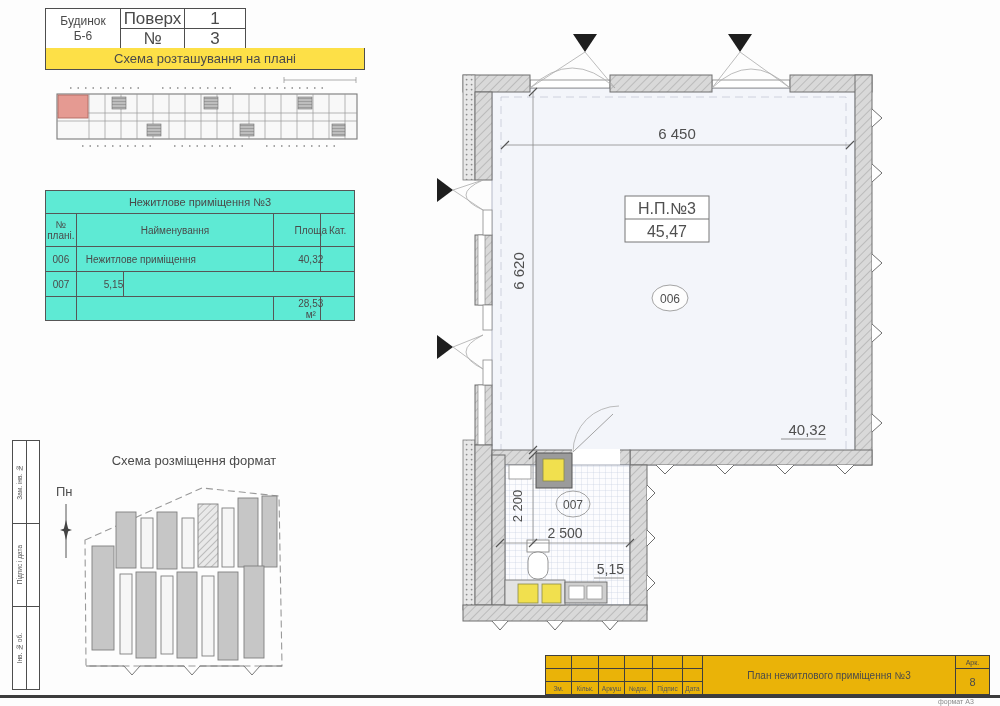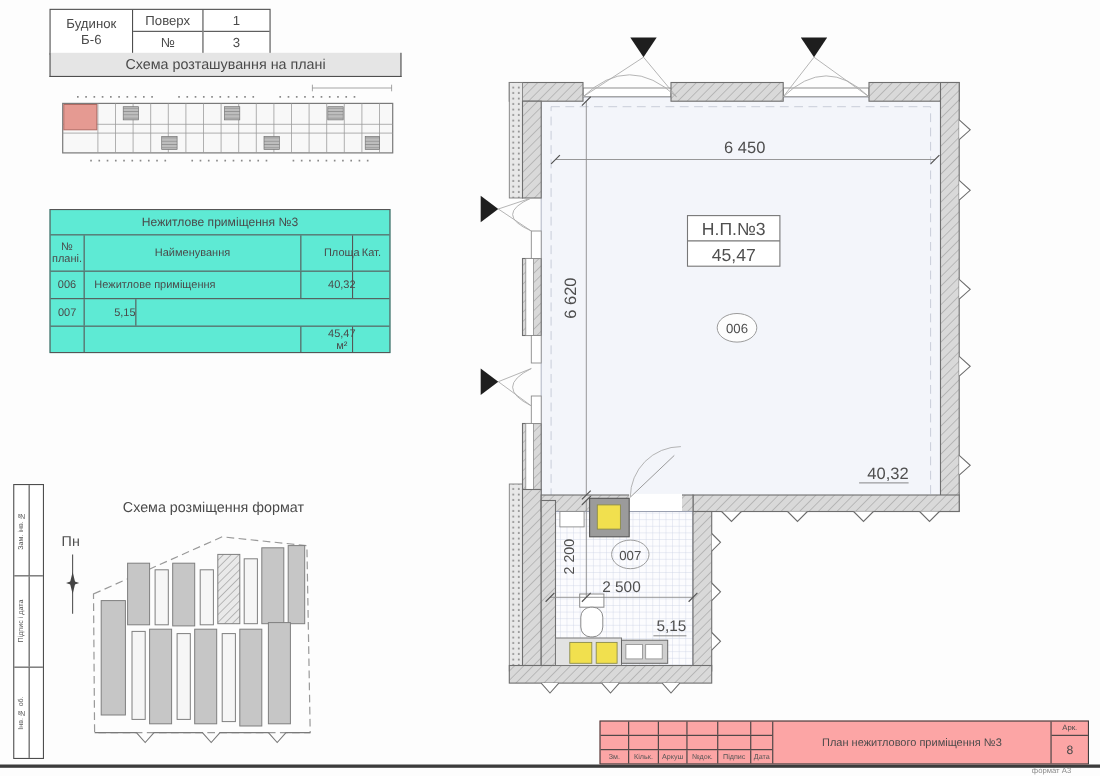--- a/index.html
+++ b/index.html
@@ -5,24 +5,24 @@
   * { margin:0; padding:0; box-sizing:border-box; }
   html,body { width:1000px; height:706px; background:#fff; font-family:"Liberation Sans", sans-serif; color:#4a4a4a; }
   .abs { position:absolute; }
   .sheet { position:relative; width:1000px; height:706px; background:#fdfdfd; overflow:hidden; }
 
   
   .hdr { left:45px; top:8px; display:flex; border:1.4px solid #4e4e4e; background:#fff; }
   .hdr .c1 { width:75px; display:flex; flex-direction:column; justify-content:center; align-items:center; font-size:12px; line-height:15px; border-right:1.2px solid #4e4e4e; }
   .hdr .c2 { width:64px; border-right:1.2px solid #4e4e4e; }
   .hdr .c3 { width:60px; }
-  .hdr .rw { height:20px; display:flex; align-items:center; justify-content:center; font-size:12px; }
+  .hdr .rw { height:20px; display:flex; align-items:center; justify-content:center; font-size:17px; }
   .hdr .c2 .rw:first-child, .hdr .c3 .rw:first-child { border-bottom:1.2px solid #4e4e4e; }
 
-  .schemeTitle { left:45px; top:48px; width:320px; height:22px; border:1.4px solid #4e4e4e; border-top:none; display:flex; align-items:center; justify-content:center; font-size:13px; background:#e5e5e5; }
+  .schemeTitle { left:45px; top:48px; width:320px; height:22px; border:1.4px solid #4e4e4e; border-top:none; display:flex; align-items:center; justify-content:center; font-size:13px; background:#fde047; }
 
   
   .rtab { left:45px; top:190px; width:310px; border:1.3px solid #565656; font-size:10px; background:#5eead4; }
   .rtab .ttl { height:23px; display:flex; align-items:center; justify-content:center; font-size:11px; border-bottom:1.1px solid #565656; }
   .rtab .row { display:flex; }
   .rtab .cell { border-right:1.1px solid #565656; display:flex; align-items:center; justify-content:center; text-align:center; }
   .rtab .cell:last-child { border-right:none; }
   .rtab .cNum { width:31px; flex-direction:column; line-height:11px; }
   .rtab .cName { width:199px; }
   .rtab .cName.left { justify-content:flex-start; padding-left:9px; }
@@ -35,21 +35,21 @@
   .siteTitle { left:88px; top:453px; width:212px; text-align:center; font-size:13px; }
 
   
   .stamp { left:12px; top:440px; width:28px; height:250px; border:1.3px solid #4e4e4e; display:flex; flex-direction:column; background:#fff; }
   .stamp .cell { flex:1; display:flex; border-bottom:1.2px solid #4e4e4e; }
   .stamp .cell:last-child { border-bottom:none; }
   .stamp .lab { width:14px; border-right:1px solid #4e4e4e; display:flex; align-items:center; justify-content:center; }
   .stamp .lab span { writing-mode:vertical-rl; transform:rotate(180deg); font-size:6.5px; white-space:nowrap; color:#555; }
 
   
-  .tblock { left:545px; top:655px; width:445px; height:40px; border:1.4px solid #3f3f3f; display:flex; background:#fca5a5; }
+  .tblock { left:545px; top:655px; width:445px; height:40px; border:1.4px solid #3f3f3f; display:flex; background:#eab308; }
   .tgrid { width:157px; display:flex; flex-direction:column; border-right:1.1px solid #3f3f3f; }
   .tgrid .trow2 { flex:1; display:flex; border-bottom:1px solid #3f3f3f; }
   .tgrid .trow2:last-child { border-bottom:none; }
   .tgrid .tc { border-right:1px solid #3f3f3f; height:100%; display:flex; align-items:center; justify-content:center; font-size:6.5px; color:#555; }
   .tgrid .tc:last-child { border-right:none; }
   .w1{width:26px;} .w2{width:27px;} .w3{width:26px;} .w4{width:28px;} .w5{width:30px;} .w6{flex:1;}
   .tmain { flex:1; display:flex; align-items:center; justify-content:center; font-size:10px; border-right:1.1px solid #3f3f3f; text-align:center; }
   .tright { width:33px; display:flex; flex-direction:column; }
   .tright .ark { height:13px; border-bottom:1px solid #3f3f3f; display:flex; align-items:center; justify-content:center; font-size:7px; }
   .tright .num { flex:1; display:flex; align-items:center; justify-content:center; font-size:11px; }
@@ -153,21 +153,21 @@
       <div class="cell cCat"></div>
     </div>
     <div class="row drow">
       <div class="cell cNum">007</div>
       <div class="cell cArea">5,15</div>
       <div class="cell cCat"></div>
     </div>
     <div class="row trow">
       <div class="cell cNum"></div>
       <div class="cell cName"></div>
-      <div class="cell cArea">45,47 м²</div>
+      <div class="cell cArea">28,53 м²</div>
       <div class="cell cCat"></div>
     </div>
   </div>
 
   <div class="abs siteTitle">Схема розміщення формат</div>
 
   <svg class="abs" style="left:52px; top:478px;" width="250" height="218" viewBox="0 0 250 218">
     <defs>
       <pattern id="hatch2" width="5" height="5" patternUnits="userSpaceOnUse" patternTransform="rotate(45)">
         <rect width="5" height="5" fill="#e9e9e9"></rect>

